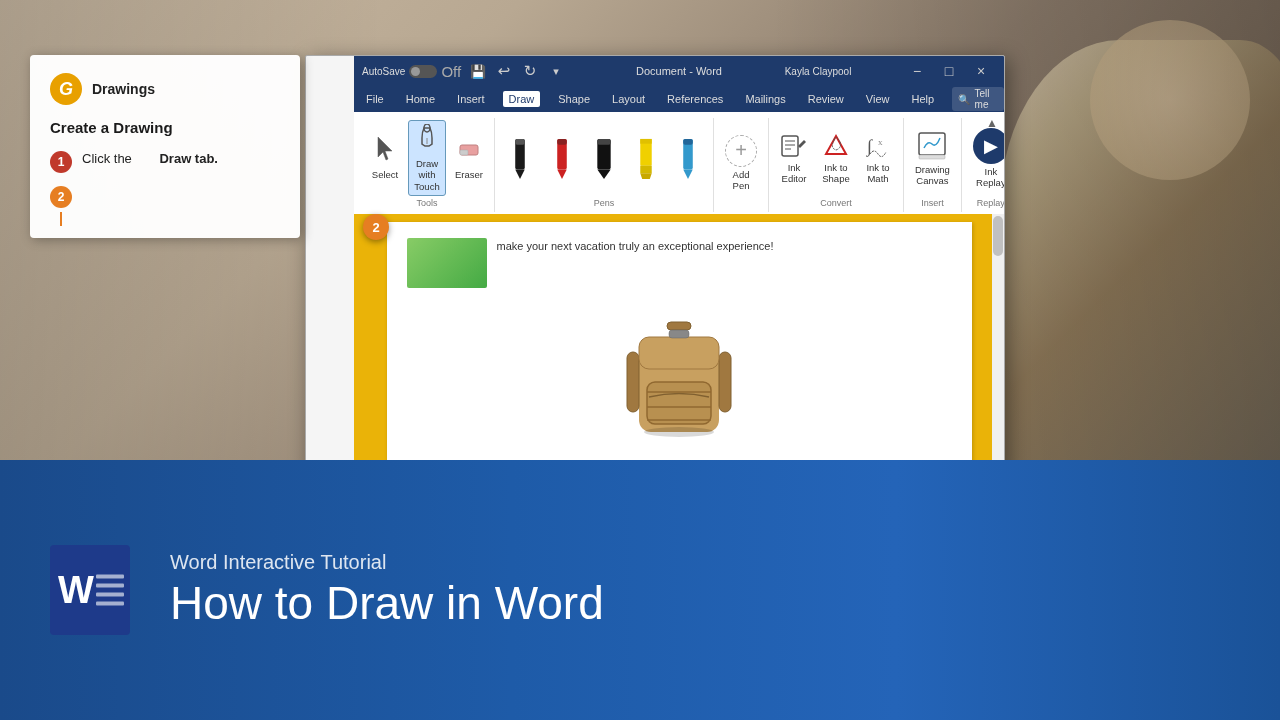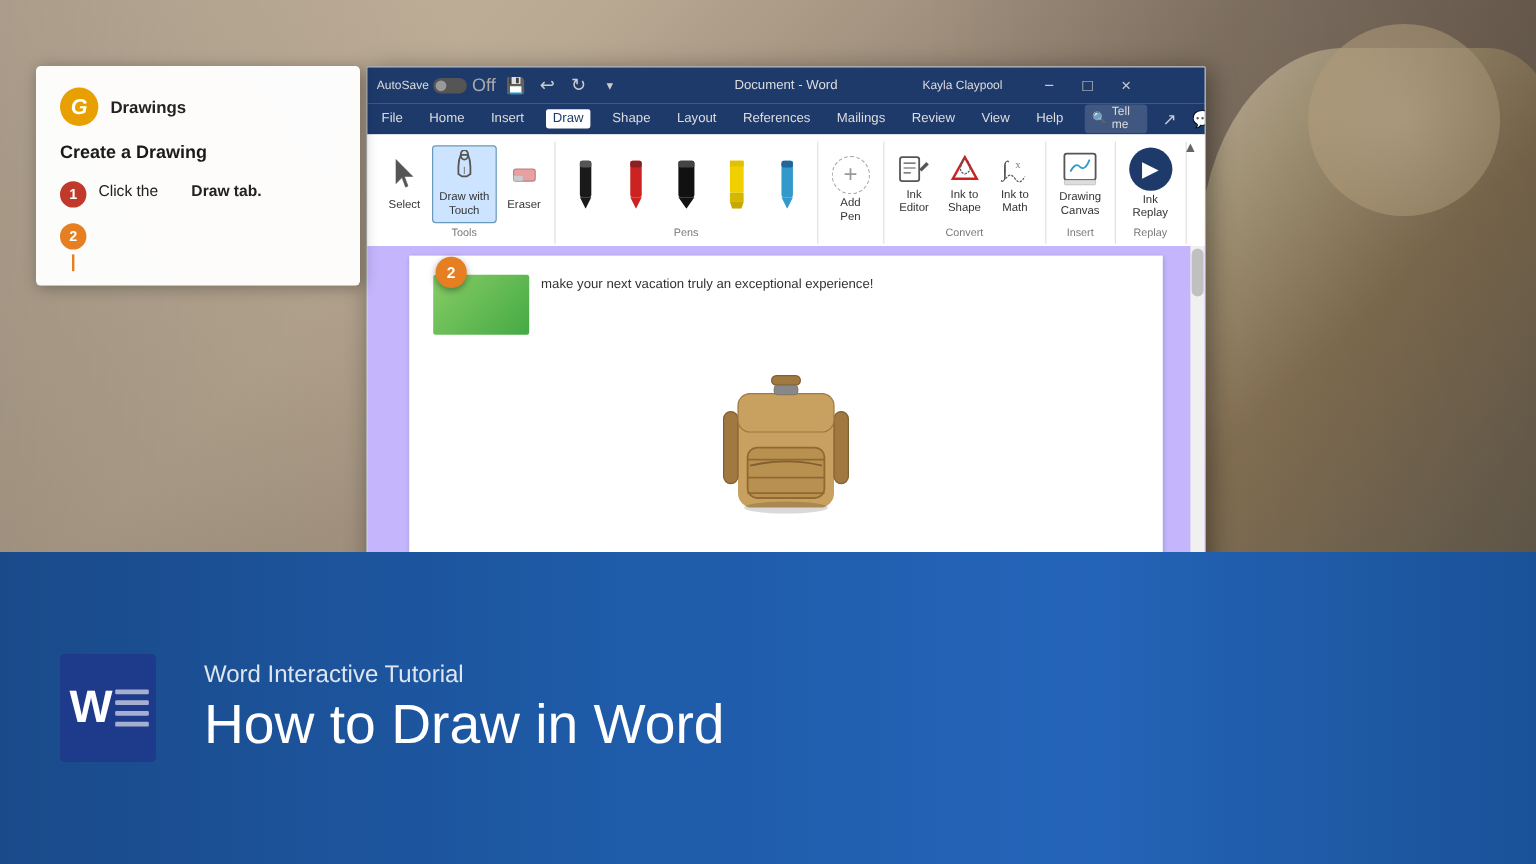--- a/index.html
+++ b/index.html
@@ -113,20 +113,21 @@
       top: 55px;
       left: 305px;
       width: 700px;
       height: 420px;
       background: #f5f5f5;
       border: 1px solid #aaa;
       box-shadow: 4px 4px 20px rgba(0,0,0,0.4);
       z-index: 5;
       border-radius: 2px;
       overflow: hidden;
+      padding-left: 48px;
     }
 
     
     .title-bar {
       display: flex;
       align-items: center;
       justify-content: space-between;
       background: #1e3a6b;
       height: 30px;
       padding: 0 8px;
@@ -189,21 +190,21 @@
       text-align: center;
       flex: 1;
       font-weight: 400;
     }
 
     .title-right {
       display: flex;
       align-items: center;
       gap: 24px;
       flex: 1;
-      justify-content: flex-start;
+      justify-content: space-between;
     }
 
     .user-name {
       font-size: 10px;
       color: #ddd;
     }
 
     .window-controls {
       display: flex;
       gap: 2px;
@@ -257,21 +258,21 @@
       background: rgba(255,255,255,0.15);
       border-radius: 3px;
       padding: 1px 6px;
       gap: 4px;
       font-size: 10px;
       color: #ddd;
     }
 
     
     .doc-area {
-      background: #c4b5fd;
+      background: #eab308;
       height: calc(100% - 148px);
       overflow: hidden;
       position: relative;
     }
 
     .doc-page {
       background: white;
       margin: 8px auto;
       width: 90%;
       height: calc(100% - 16px);

